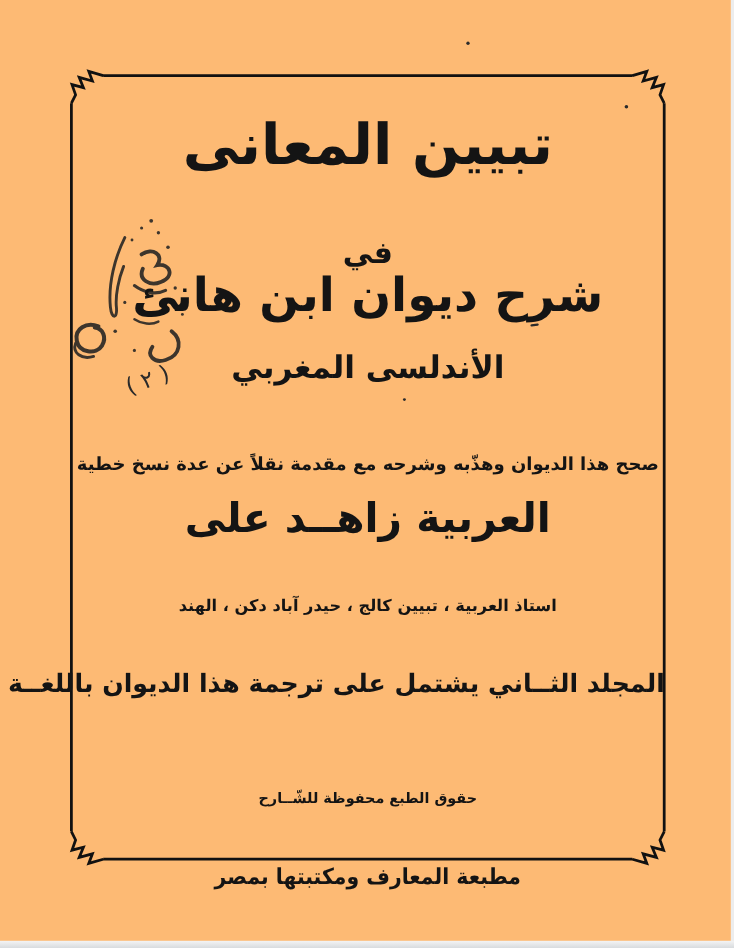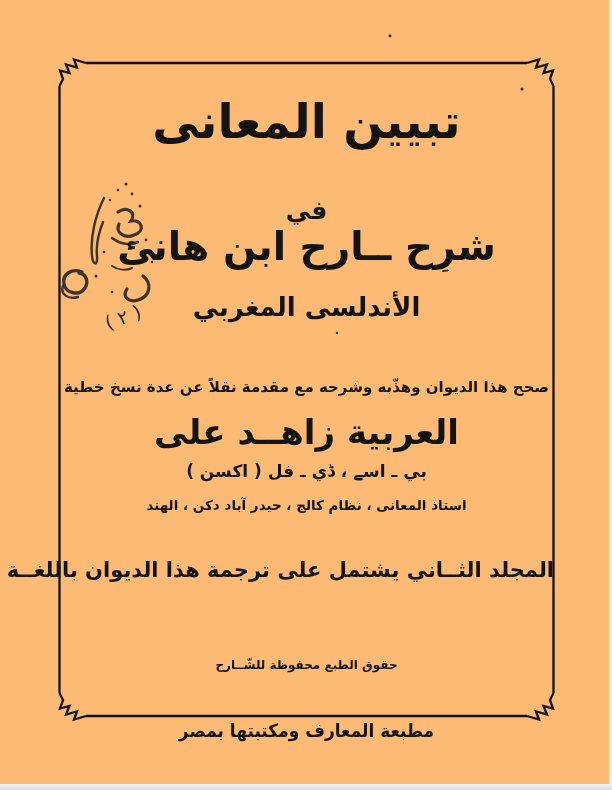--- a/index.html
+++ b/index.html
@@ -113,31 +113,30 @@
       <circle cx="522" cy="89" r="1.5"></circle>
       <circle cx="337" cy="333" r="1.2"></circle>
       <rect x="442" y="270" width="7" height="1.8" rx="1" transform="rotate(-8 445 271)"></rect>
     </g>
   </svg>
 
   <div class="txt title-main">تبيين المعانى</div>
 
   <div class="txt title-fi">في</div>
 
-  <div class="txt title-sub">شرح ــارح ابن هانئ</div>
+  <div class="txt title-sub">شرح ديوان ابن هانئ</div>
 
   <div class="txt title-origin">الأندلسى المغربي</div>
 
   <div class="handwritten-number">( ٢ )</div>
 
   <div class="txt edit-note">صحح هذا الديوان وهذّبه وشرحه مع مقدمة نقلاً عن عدة نسخ خطية</div>
 
   <div class="txt author-name">العربية زاهــد على</div>
-  <div class="txt author-deg">بي ـ اسے ، ڈي ـ فل ( اکسن )</div>
-  <div class="txt author-aff">استاذ المعانى ، نظام كالج ، حيدر آباد دكن ، الهند</div>
+  <div class="txt author-aff">استاذ العربية ، تبيين كالج ، حيدر آباد دكن ، الهند</div>
 
   <div class="txt thesis-2">المجلد الثــاني يشتمل على ترجمة هذا الديوان باللغــة الانجليزية</div>
 
   <div class="txt copyright">حقوق الطبع محفوظة للشّــارح</div>
 
   <div class="txt publisher">مطبعة المعارف ومكتبتها بمصر</div>
 
   <div class="scan-edge-right"></div>
   <div class="scan-edge-bottom"></div>
 </div>

